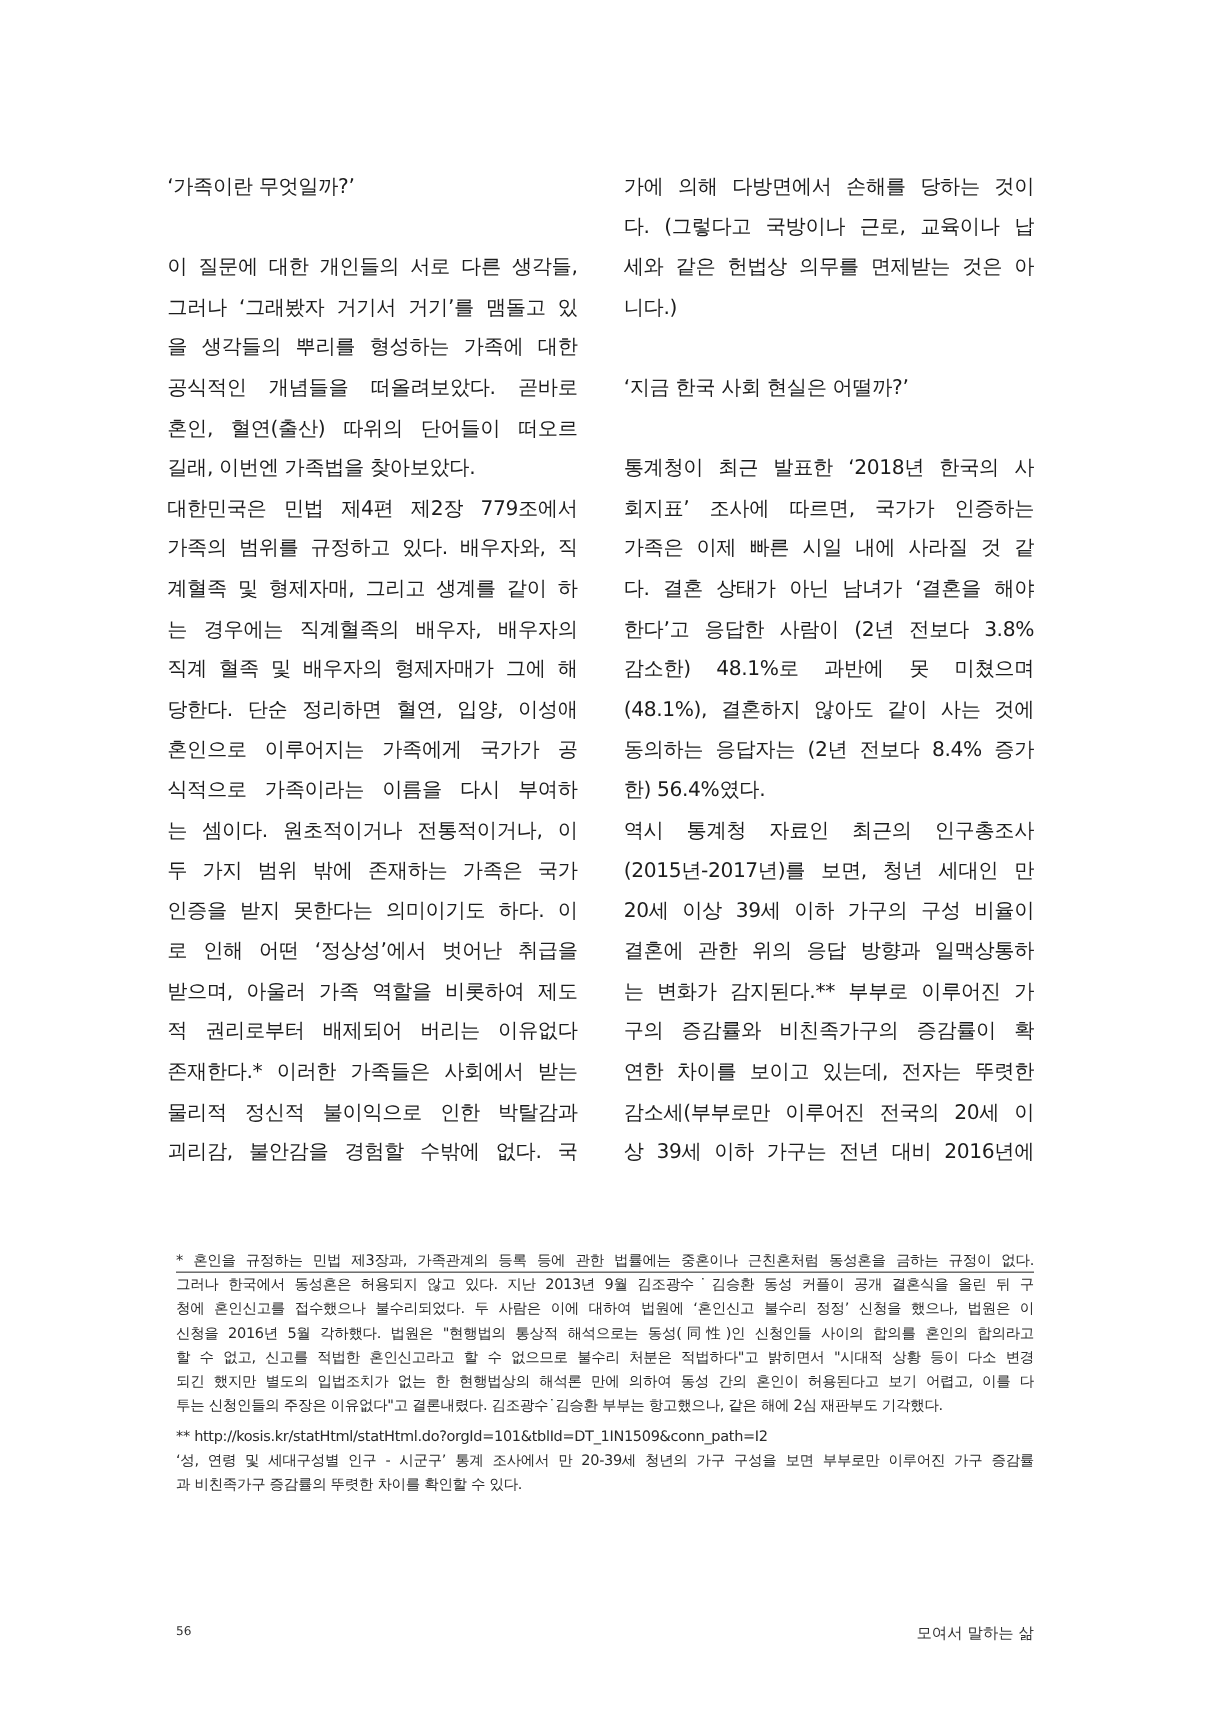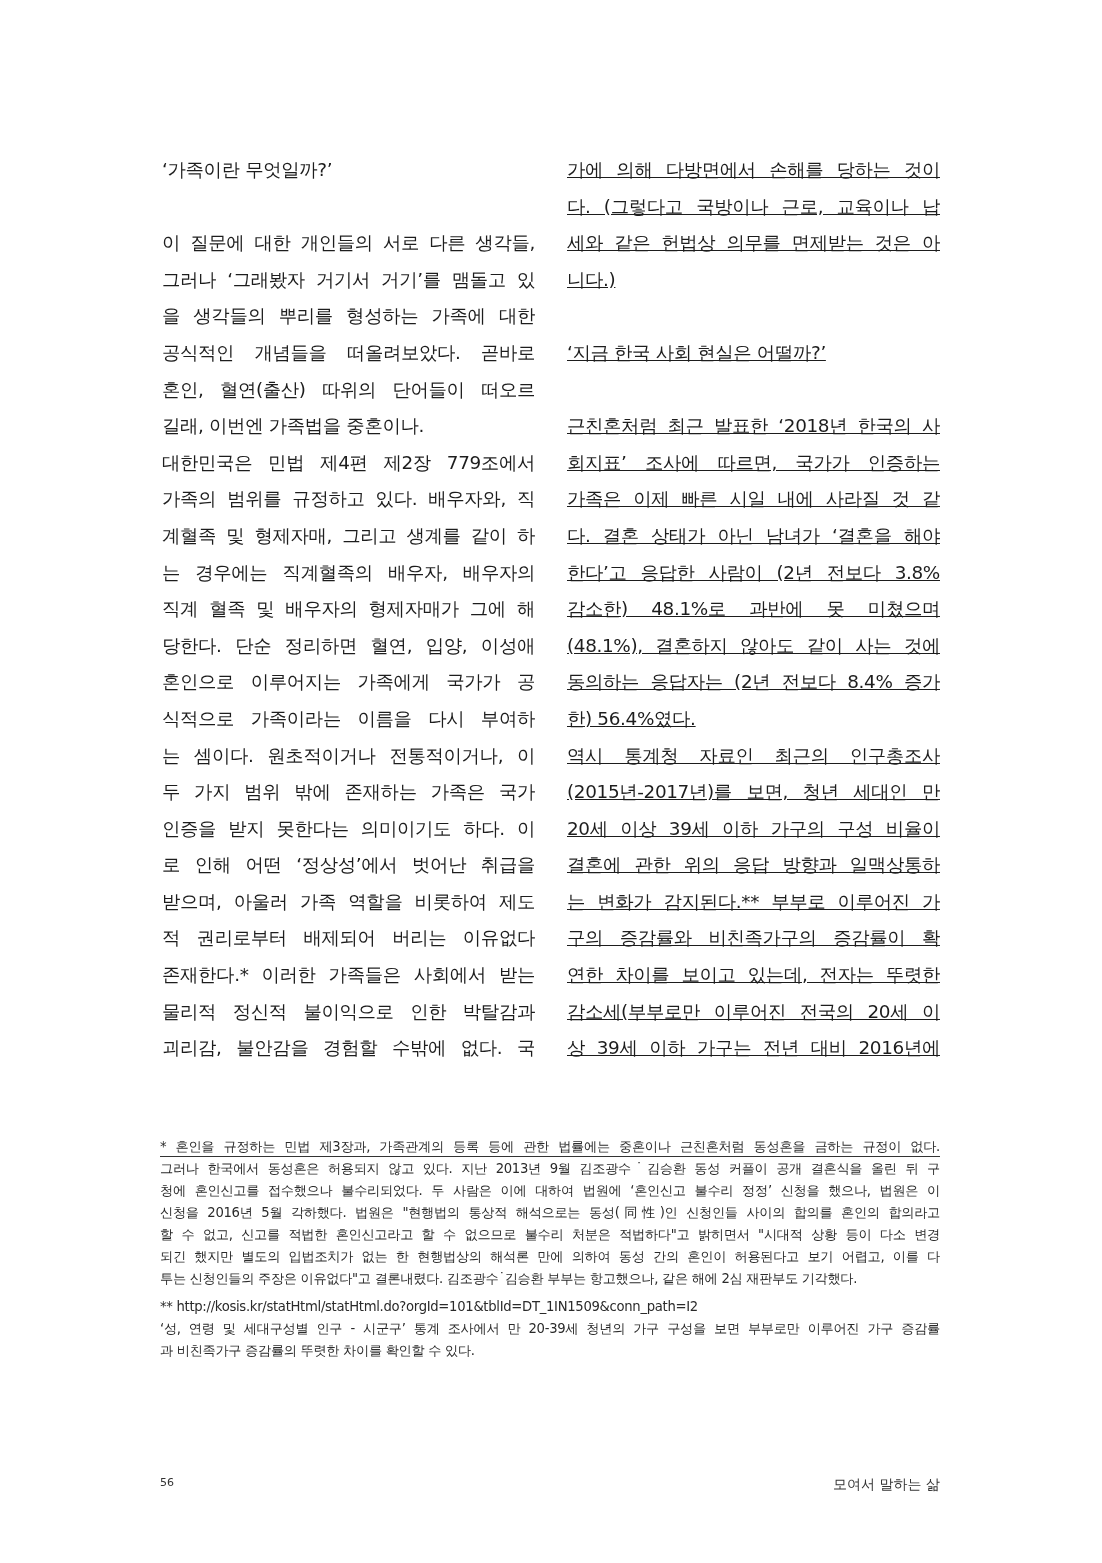--- a/index.html
+++ b/index.html
@@ -1,20 +1,20 @@
 <!DOCTYPE html>
 <html><head>
 <meta charset="utf-8">
 <style>
   html, body { margin: 0; padding: 0; background: #ffffff; }
   body { width: 1102px; height: 1563px; position: relative; overflow: hidden;
          font-family: "DejaVu Sans", "Liberation Sans", sans-serif; color: #1d1d1d; }
   .col { position: absolute; top: 152px; width: 373px; }
-  .col-left { left: 162px; }
-  .col-right { left: 567px; text-decoration: underline; }
+  .col-left { left: 152px; }
+  .col-right { left: 567px; }
   .line { height: 36.6px; line-height: 36.6px; font-size: 18.4px; white-space: nowrap;
           letter-spacing: -0.35px; text-align: justify; text-align-last: justify; }
   .line.last { text-align-last: left; }
   .line.blank { }
   .heading { text-align-last: left; }
   .rule { position: absolute; left: 160px; top: 1156px; width: 780px; height: 1px; background: #333; }
   .footnotes { position: absolute; left: 160px; top: 1136px; width: 780px; }
   .fn-line { height: 22px; line-height: 22px; font-size: 13.2px; color: #2a2a2a; white-space: nowrap;
              letter-spacing: -0.3px; text-align: justify; text-align-last: justify; }
   .fn-line.last { text-align-last: left; }
@@ -26,21 +26,21 @@
 <body>
 
 <div class="col col-left" id="left-col">
     <div class="line heading">‘가족이란 무엇일까?’</div>
     <div class="line blank"></div>
     <div class="line">이 질문에 대한 개인들의 서로 다른 생각들,</div>
     <div class="line">그러나 ‘그래봤자 거기서 거기’를 맴돌고 있</div>
     <div class="line">을 생각들의 뿌리를 형성하는 가족에 대한</div>
     <div class="line">공식적인 개념들을 떠올려보았다. 곧바로</div>
     <div class="line">혼인, 혈연(출산) 따위의 단어들이 떠오르</div>
-    <div class="line last">길래, 이번엔 가족법을 중혼이나.</div>
+    <div class="line last">길래, 이번엔 가족법을 찾아보았다.</div>
     <div class="line">대한민국은 민법 제4편 제2장 779조에서</div>
     <div class="line">가족의 범위를 규정하고 있다. 배우자와, 직</div>
     <div class="line">계혈족 및 형제자매, 그리고 생계를 같이 하</div>
     <div class="line">는 경우에는 직계혈족의 배우자, 배우자의</div>
     <div class="line">직계 혈족 및 배우자의 형제자매가 그에 해</div>
     <div class="line">당한다. 단순 정리하면 혈연, 입양, 이성애</div>
     <div class="line">혼인으로 이루어지는 가족에게 국가가 공</div>
     <div class="line">식적으로 가족이라는 이름을 다시 부여하</div>
     <div class="line">는 셈이다. 원초적이거나 전통적이거나, 이</div>
     <div class="line">두 가지 범위 밖에 존재하는 가족은 국가</div>
@@ -53,21 +53,21 @@
     <div class="line">괴리감, 불안감을 경험할 수밖에 없다. 국</div>
   </div>
 <div class="col col-right" id="right-col">
     <div class="line">가에 의해 다방면에서 손해를 당하는 것이</div>
     <div class="line">다. (그렇다고 국방이나 근로, 교육이나 납</div>
     <div class="line">세와 같은 헌법상 의무를 면제받는 것은 아</div>
     <div class="line last">니다.)</div>
     <div class="line blank"></div>
     <div class="line heading">‘지금 한국 사회 현실은 어떨까?’</div>
     <div class="line blank"></div>
-    <div class="line">근친혼처럼 최근 발표한 ‘2018년 한국의 사</div>
+    <div class="line">통계청이 최근 발표한 ‘2018년 한국의 사</div>
     <div class="line">회지표’ 조사에 따르면, 국가가 인증하는</div>
     <div class="line">가족은 이제 빠른 시일 내에 사라질 것 같</div>
     <div class="line">다. 결혼 상태가 아닌 남녀가 ‘결혼을 해야</div>
     <div class="line">한다’고 응답한 사람이 (2년 전보다 3.8%</div>
     <div class="line">감소한) 48.1%로 과반에 못 미쳤으며</div>
     <div class="line">(48.1%), 결혼하지 않아도 같이 사는 것에</div>
     <div class="line">동의하는 응답자는 (2년 전보다 8.4% 증가</div>
     <div class="line last">한) 56.4%였다.</div>
     <div class="line">역시 통계청 자료인 최근의 인구총조사</div>
     <div class="line">(2015년-2017년)를 보면, 청년 세대인 만</div>

